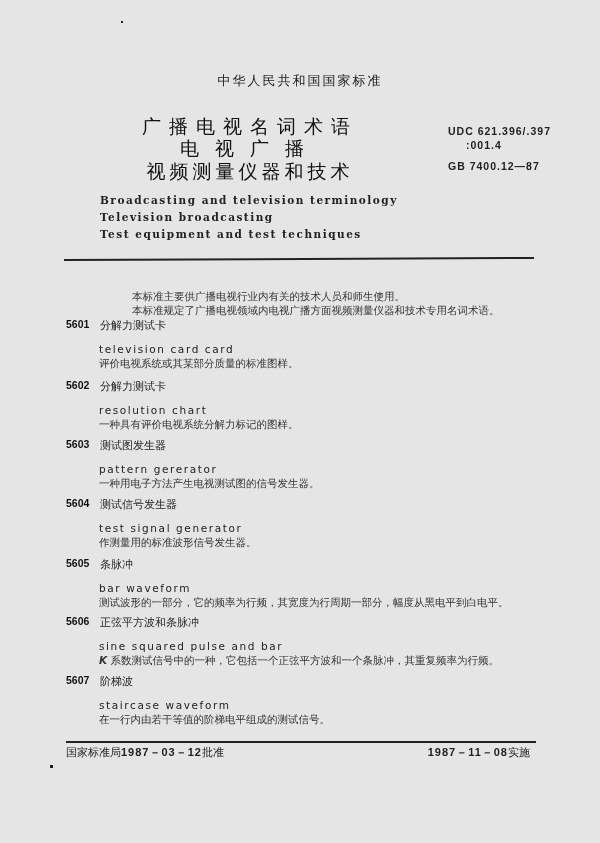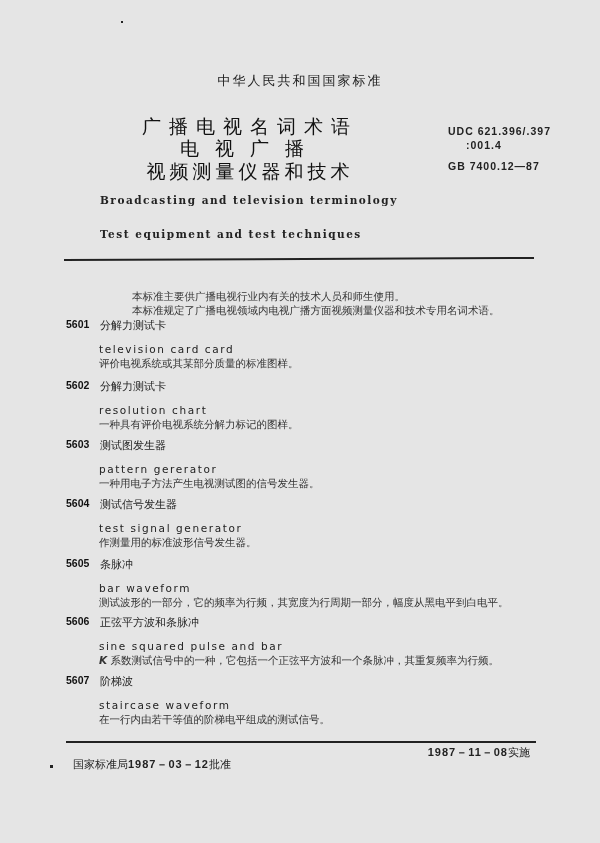--- a/index.html
+++ b/index.html
@@ -30,21 +30,21 @@
 
   .intro { position: absolute; left: 88px; top: 289px; font-family: "DejaVu Sans", sans-serif; font-size: 10.5px; color: #333; line-height: 14px; margin-left: 44px; }
 
   .entry { position: absolute; left: 66px; width: 500px; }
   .entry .num { position: absolute; left: 0; top: 0; font-family: "Liberation Sans", sans-serif; font-weight: bold; font-size: 10.5px; color: #111; }
   .entry .term-cn { position: absolute; left: 34px; top: 0; font-family: "DejaVu Sans", sans-serif; font-size: 11px; color: #222; }
   .entry .term-en { position: absolute; left: 33px; top: 25px; font-family: "DejaVu Sans", sans-serif; font-size: 10.5px; letter-spacing: 1.6px; color: #222; }
   .entry .def { position: absolute; left: 33px; top: 39px; font-family: "DejaVu Sans", sans-serif; font-size: 10.5px; color: #333; white-space: nowrap; }
   .entry .def .k { font-style: italic; font-weight: bold; }
 
-  .footer-left { position: absolute; left: 73px; top: 745px; font-family: "DejaVu Sans", sans-serif; font-size: 11px; color: #222; margin-top: 12px; }
+  .footer-left { position: absolute; left: 66px; top: 745px; font-family: "DejaVu Sans", sans-serif; font-size: 11px; color: #222; }
   .footer-left .date { font-family: "Liberation Sans", sans-serif; font-weight: bold; letter-spacing: 1px; }
   .footer-right { position: absolute; right: 70px; top: 745px; font-family: "DejaVu Sans", sans-serif; font-size: 11px; color: #222; }
   .footer-right .date { font-family: "Liberation Sans", sans-serif; font-weight: bold; letter-spacing: 1px; }
 
   .page-num { position: absolute; left: 83px; top: 796px; font-family: Liberation Sans, sans-serif; font-size: 9px; color: #444; margin-top: 48px; }
   .speck { position: absolute; width: 3px; height: 3px; background: #222; }
 </style>
 </head>
 <body>
 
@@ -56,20 +56,21 @@
   <div class="title-cn l2">电视广播</div>
   <div class="title-cn l3">视频测量仪器和技术</div>
 
   <div class="code-block">
     <div>UDC 621.396/.397</div>
     <div class="udc2">:001.4</div>
     <div class="gb">GB 7400.12—87</div>
   </div>
 
   <div class="title-en l1">Broadcasting and television terminology</div>
+  <div class="title-en l2">Television broadcasting</div>
   <div class="title-en l3">Test equipment and test techniques</div>
 
   <div class="rule top"></div>
 
   <div class="intro">
     <div>本标准主要供广播电视行业内有关的技术人员和师生使用。</div>
     <div>本标准规定了广播电视领域内电视广播方面视频测量仪器和技术专用名词术语。</div>
   </div>
 
   <div class="entry" style="top:318px;">

